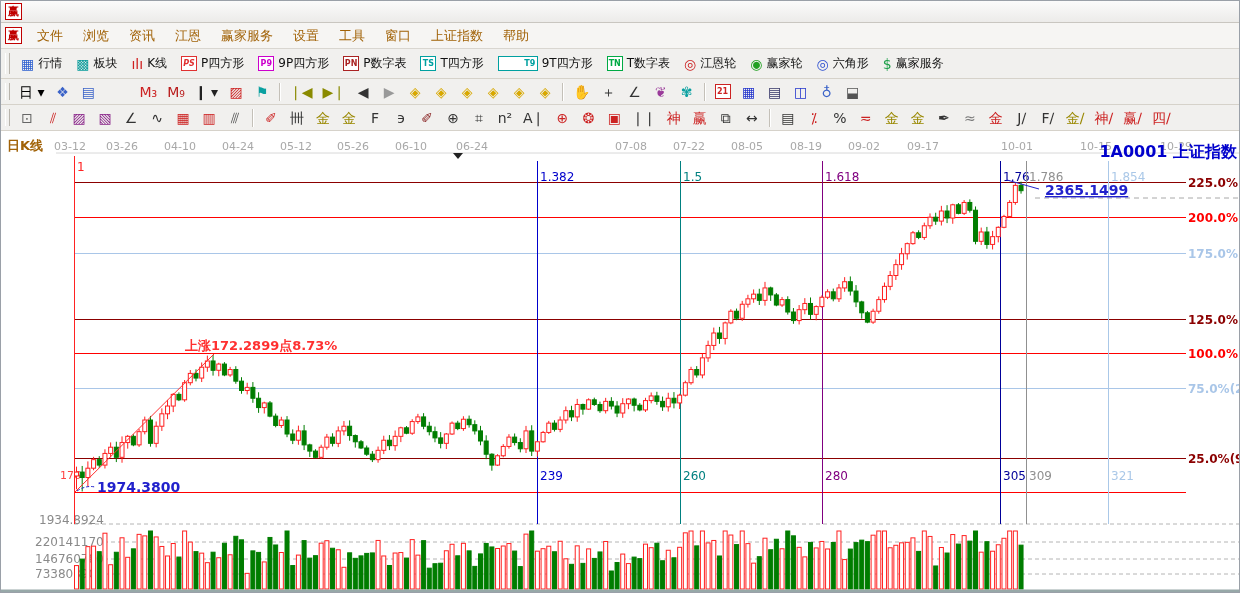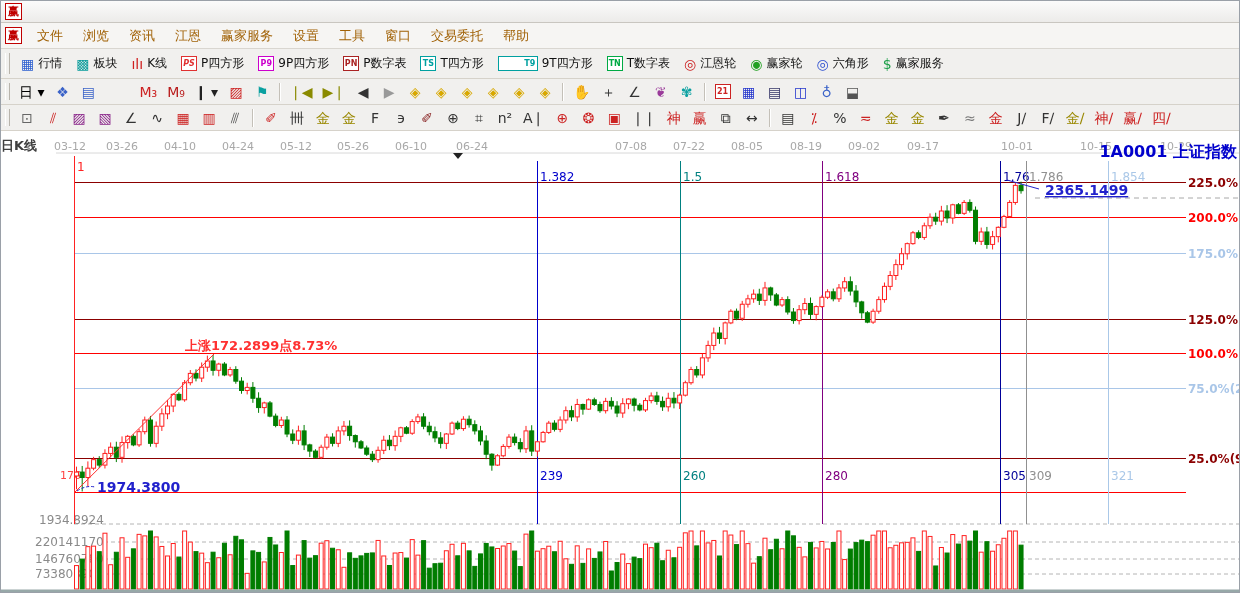--- a/index.html
+++ b/index.html
@@ -26,21 +26,21 @@
   .grip{width:3px;height:70%;border-left:1px solid #fff;border-right:1px solid #b8b4ac;margin:0 4px 0 2px;}
   .tbtn{display:flex;align-items:center;gap:4px;padding:2px 6px;font-size:12px;color:#111;
     border:1px solid transparent;cursor:default;white-space:nowrap;}
   .tbtn .glyph{font-size:14px;line-height:14px;}
   .tbtn-sm{padding:2px 4px;min-width:16px;justify-content:center;}
   .badge{display:inline-flex;width:14px;height:13px;border:1px solid currentColor;background:#fff;
     font-size:8px;font-weight:bold;align-items:center;justify-content:center;line-height:1;}
   .sep{width:1px;height:18px;background:#c4c0b8;border-right:1px solid #fff;margin:0 4px;}
   
   #chart{position:absolute;left:0;top:130px;width:1240px;height:463px;background:#fff;}
-  #lbl-dkx{position:absolute;left:0;top:6px;font-size:13px;font-weight:bold;color:#404040;}
+  #lbl-dkx{position:absolute;left:6px;top:6px;font-size:13px;font-weight:bold;color:#a16207;}
   #lbl-corner{position:absolute;right:4px;top:11px;font-size:16px;font-weight:bold;color:#0000cc;white-space:nowrap;}
   svg text{font-family:"DejaVu Sans","Liberation Sans",sans-serif;}
 </style>
 </head>
 <body>
 
 <div id="app">
 
   <div id="titlebar">
     <span class="applogo">赢</span>
@@ -49,21 +49,21 @@
   <div id="menubar">
     <span class="applogo" style="margin-right:4px">赢</span>
   <div class="menu-item">文件</div>
       <div class="menu-item">浏览</div>
       <div class="menu-item">资讯</div>
       <div class="menu-item">江恩</div>
       <div class="menu-item">赢家服务</div>
       <div class="menu-item">设置</div>
       <div class="menu-item">工具</div>
       <div class="menu-item">窗口</div>
-      <div class="menu-item">交易委托</div>
+      <div class="menu-item">上证指数</div>
       <div class="menu-item">帮助</div>
     </div>
 
   <div id="tb1" class="toolbar">
       <div class="grip"></div>
       <div class="tbtn">
         <span class="glyph" style="color: rgb(45, 95, 208);">▦</span>
         <span>行情</span>
       </div>
       <div class="tbtn">

